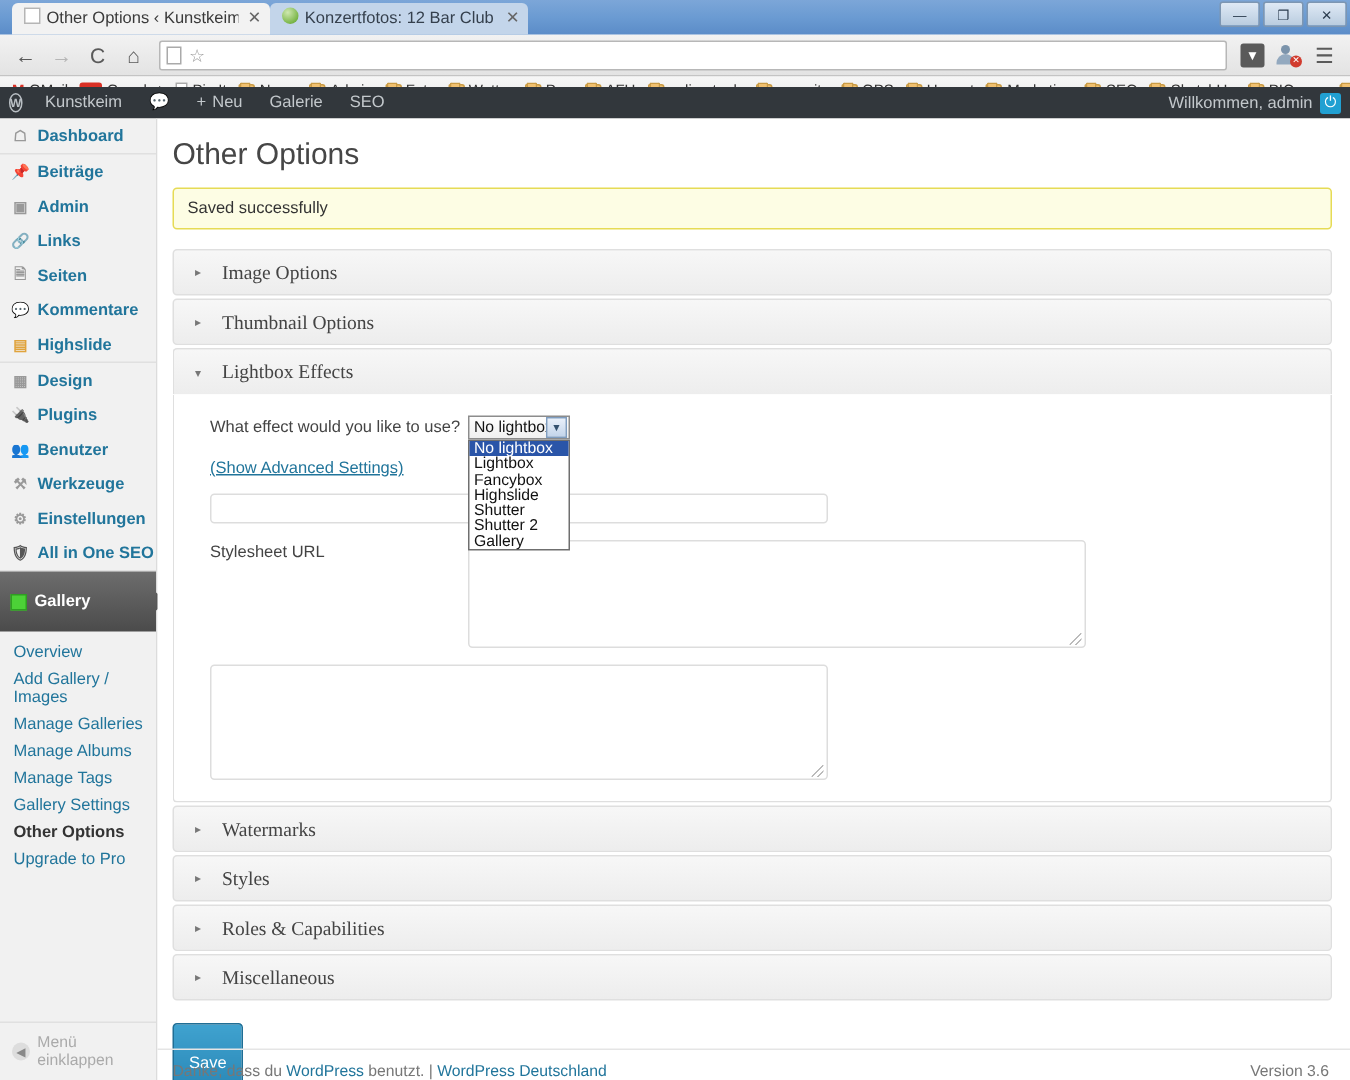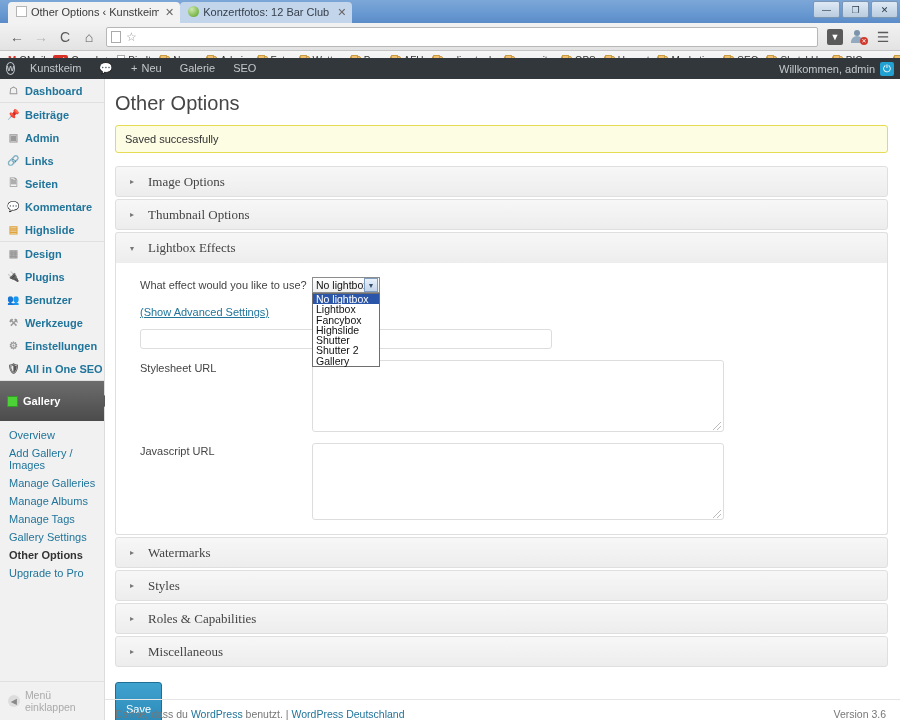--- a/index.html
+++ b/index.html
@@ -624,21 +624,20 @@
             </div>
 
             <div class="field-row">
               <div class="field-label">Stylesheet URL</div>
               <div class="txt-area">
                 <span class="resize-grip"></span>
               </div>
             </div>
 
             <div class="field-row" style="margin-bottom:0">
-              <div class="field-label">Javascript URL</div>
               <div class="txt-area tall">
                 <span class="resize-grip"></span>
               </div>
             </div>
 
           </div>
         </div>
 
         
         <div class="acc">

